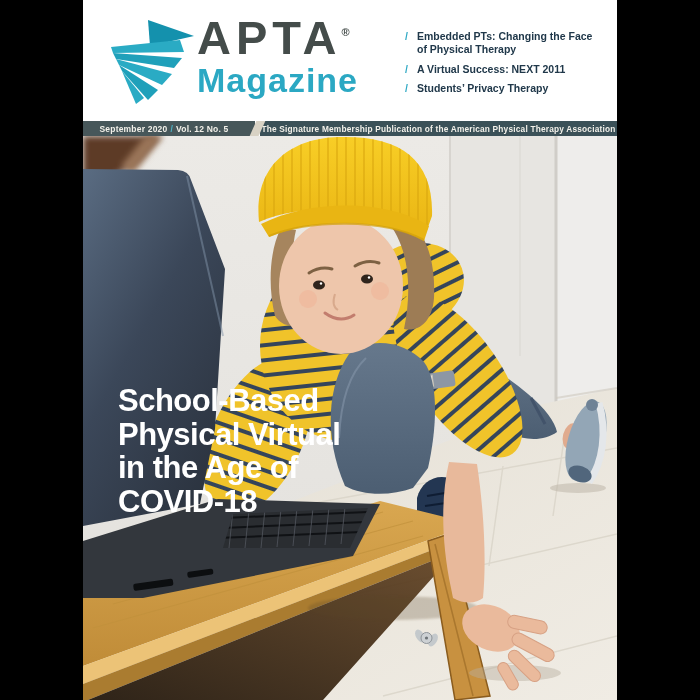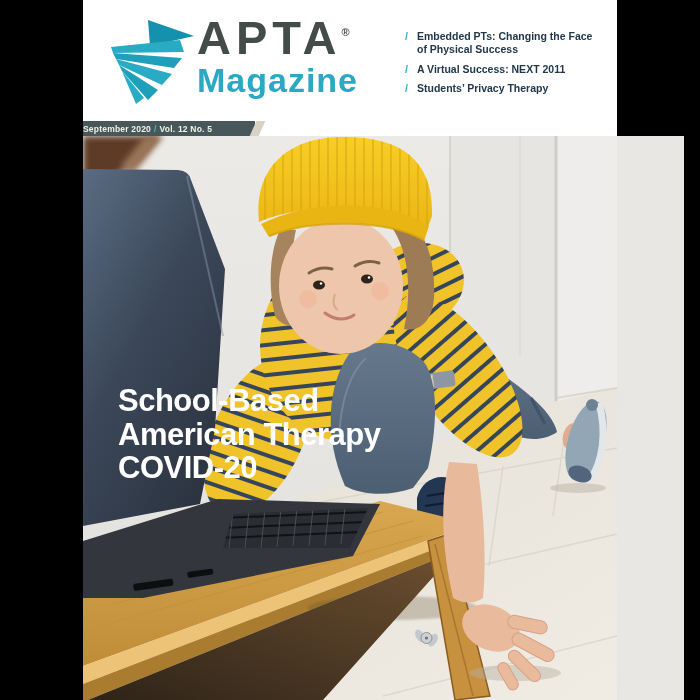--- a/index.html
+++ b/index.html
@@ -17,28 +17,28 @@
 
   .headlines{position:absolute;left:322px;top:30px;width:196px;}
   .headline{position:relative;padding-left:12px;margin-bottom:7px;
             font-size:10.5px;line-height:1.22;font-weight:700;color:#20384a;}
   .headline .slash{position:absolute;left:0;top:0;color:#2fa9c4;font-weight:700;}
 
   
   .issue-bar{position:relative;width:100%;height:15px;display:flex;overflow:hidden;
              font-size:8.5px;font-weight:700;color:#f3f1ea;letter-spacing:.2px;}
   .issue-left{width:172px;background:#47575a;display:flex;align-items:center;
-              justify-content:flex-start;padding-right:10px;box-sizing:border-box;white-space:nowrap;}
+              justify-content:center;padding-right:10px;box-sizing:border-box;white-space:nowrap;}
   .issue-slash{color:#4db6c9;padding:0 3px;}
   .issue-divider{width:9px;background:#d8d2c4;transform:skewX(-24deg);margin:0 -2px;z-index:1;}
   .issue-right{flex:1;background:#3b5158;display:flex;align-items:center;justify-content:center;
                white-space:nowrap;font-size:8.3px;}
 
   
-  .photo{position:relative;width:601px;height:564px;overflow:hidden;background:#e9e7e3;}
+  .photo{position:relative;width:534px;height:564px;overflow:hidden;background:#e9e7e3;}
   .photo svg{display:block;}
   .cover-title{position:absolute;left:35px;top:248px;color:#ffffff;
                font-size:31px;line-height:33.5px;font-weight:700;letter-spacing:-0.5px;}
   .cover-title div{white-space:nowrap;}
 </style>
 </head>
 <body>
 
 <div class="stage">
   <div class="cover">
@@ -52,38 +52,39 @@
         <polygon points="16,48 55,73 45,83 19,54" fill="#1fa0ba"></polygon>
         <polygon points="19,54 41,81 33,87 21,59" fill="#2aabc4"></polygon>
       </svg>
       <div class="brand">
         <span class="brand-name">APTA</span><span class="brand-reg">®</span>
         <div class="brand-mag">Magazine</div>
       </div>
 
       <div class="headlines">
         <div class="headline">
-          <span class="slash">/</span><span>Embedded PTs: Changing the Face of Physical Success</span>
+          <span class="slash">/</span><span>Embedded PTs: Changing the Face of Physical Therapy</span>
         </div>
         <div class="headline">
           <span class="slash">/</span><span>A Virtual Success: NEXT 2011</span>
         </div>
         <div class="headline">
           <span class="slash">/</span><span>Students’ Privacy Therapy</span>
         </div>
       </div>
     </div>
 
     <div class="issue-bar">
       <div class="issue-left">
         <span>September 2020</span>
         <span class="issue-slash">/</span>
         <span>Vol. 12 No. 5</span>
       </div>
       <div class="issue-divider"></div>
+      <div class="issue-right">The Signature Membership Publication of the American Physical Therapy Association</div>
     </div>
 
     <div class="photo">
       <svg width="534" height="564" viewBox="0 0 534 564">
         <defs>
           <linearGradient id="wallGrad" x1="0" y1="0" x2="0" y2="1">
             <stop offset="0" stop-color="#eceae6"></stop>
               <stop offset="1" stop-color="#e2e0dc"></stop>
           </linearGradient>
           <linearGradient id="floorGrad" x1="0" y1="0" x2="1" y2="1">
@@ -269,19 +270,20 @@
             <rect x="425" y="478" width="40" height="13" rx="6.5" transform="rotate(12 425 484)"></rect>
             <rect x="430" y="494" width="46" height="13" rx="6.5" transform="rotate(28 430 500)"></rect>
             <rect x="427" y="510" width="40" height="12" rx="6" transform="rotate(44 427 516)"></rect>
             <rect x="418" y="522" width="30" height="11" rx="5.5" transform="rotate(60 418 527)"></rect>
           </g>
         </g>
       </svg>
 
       <div class="cover-title">
         <div>School-Based</div>
-        <div>American Therapy</div>
-        <div>COVID-20</div>
+        <div>Physical Virtual</div>
+        <div>in the Age of</div>
+        <div>COVID-18</div>
       </div>
     </div>
 
   </div>
 </div>
 
 </body></html>

